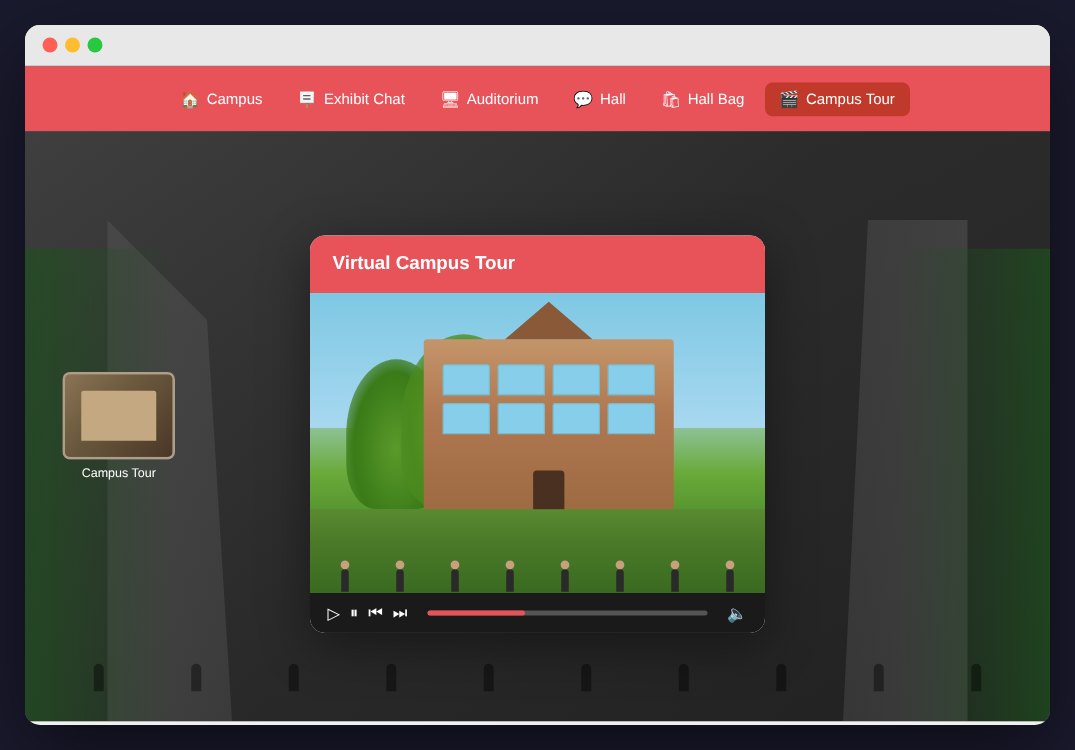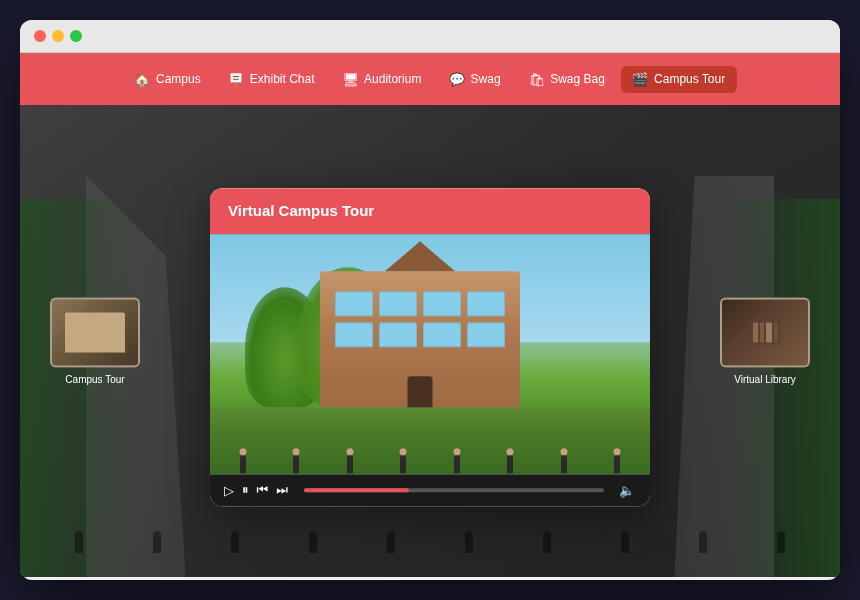--- a/index.html
+++ b/index.html
@@ -172,21 +172,21 @@
       align-items: center;
       justify-content: center;
     }
 
     
     .modal-container {
       position: absolute;
       left: 50%;
       top: 50%;
       transform: translate(-50%, -48%);
-      width: 440px;
+      width: 364px;
       background: white;
       border-radius: 12px;
       overflow: hidden;
       box-shadow: 0 10px 40px rgba(0,0,0,0.4);
     }
 
     .modal-header {
       background: #e8535a;
       padding: 14px 18px;
     }
@@ -449,25 +449,25 @@
       <div class="nav-item">
         <span class="nav-icon">🪧</span>
         <span>Exhibit Chat</span>
       </div>
       <div class="nav-item">
         <span class="nav-icon">🖥</span>
         <span>Auditorium</span>
       </div>
       <div class="nav-item">
         <span class="nav-icon">💬</span>
-        <span>Swag</span>
+        <span>Hall</span>
       </div>
       <div class="nav-item">
         <span class="nav-icon">🛍</span>
-        <span>Swag Bag</span>
+        <span>Hall Bag</span>
       </div>
       <div class="nav-item active">
         <span class="nav-icon">🎬</span>
         <span>Campus Tour</span>
       </div>
     </nav>
 
     <div class="main-content">
 
       <div class="scene-bg">
@@ -495,34 +495,20 @@
 
       <div class="side-panel-left">
         <div class="thumbnail-card">
           <div class="thumb-img">
             <div class="thumb-building"></div>
           </div>
         </div>
         <span class="thumb-label">Campus Tour</span>
       </div>
 
-      <div class="side-panel-right">
-        <div class="thumbnail-card">
-          <div class="thumb-img-right">
-            <svg width="40" height="40" viewBox="0 0 40 40">
-              <rect x="5" y="8" width="30" height="24" rx="1" fill="#5a4030" opacity="0.8"></rect>
-              <rect x="8" y="10" width="5" height="20" rx="1" fill="#8a6a50"></rect>
-              <rect x="15" y="10" width="4" height="20" rx="1" fill="#7a5a40"></rect>
-              <rect x="21" y="10" width="6" height="20" rx="1" fill="#9a7a60"></rect>
-              <rect x="29" y="10" width="4" height="20" rx="1" fill="#6a5040"></rect>
-            </svg>
-          </div>
-        </div>
-        <span class="thumb-label">Virtual Library</span>
-      </div>
 
       <div class="modal-container">
 
         <div class="modal-header">
           <span class="modal-title">Virtual Campus Tour</span>
         </div>
 
         <div class="modal-video-area">
           <div class="video-scene">
 

